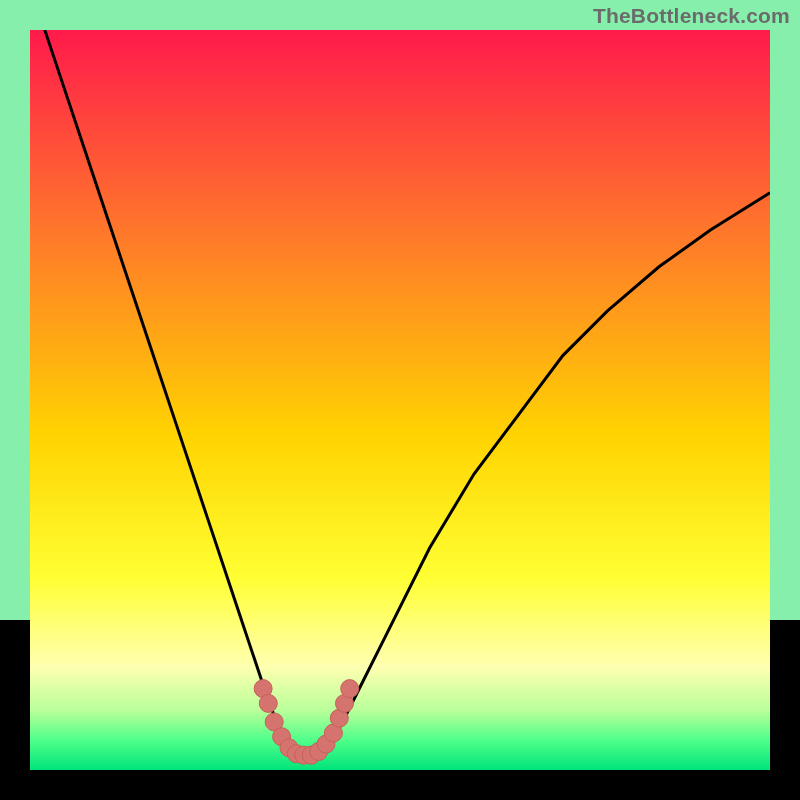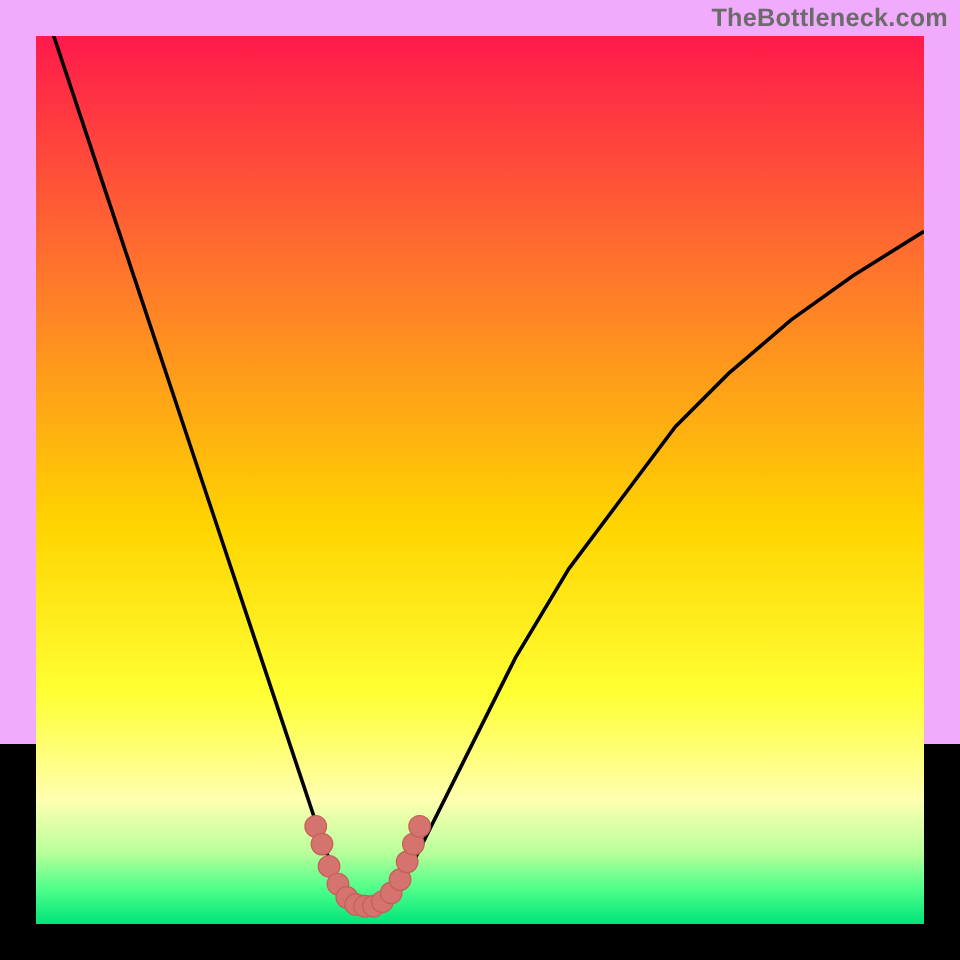--- a/index.html
+++ b/index.html
@@ -9,21 +9,21 @@
     height: 800px;
     background: #000;
     overflow: hidden;
   }
   .frame {
     position: absolute;
     left: 0;
     top: 0;
     width: 800px;
     height: 620px;
-    background: #f0abfc;
+    background: #86efac;
   }
   .plot-area {
     position: absolute;
     left: 30px;
     top: 30px;
     width: 740px;
     height: 740px;
     overflow: hidden;
   }
   .gradient {

